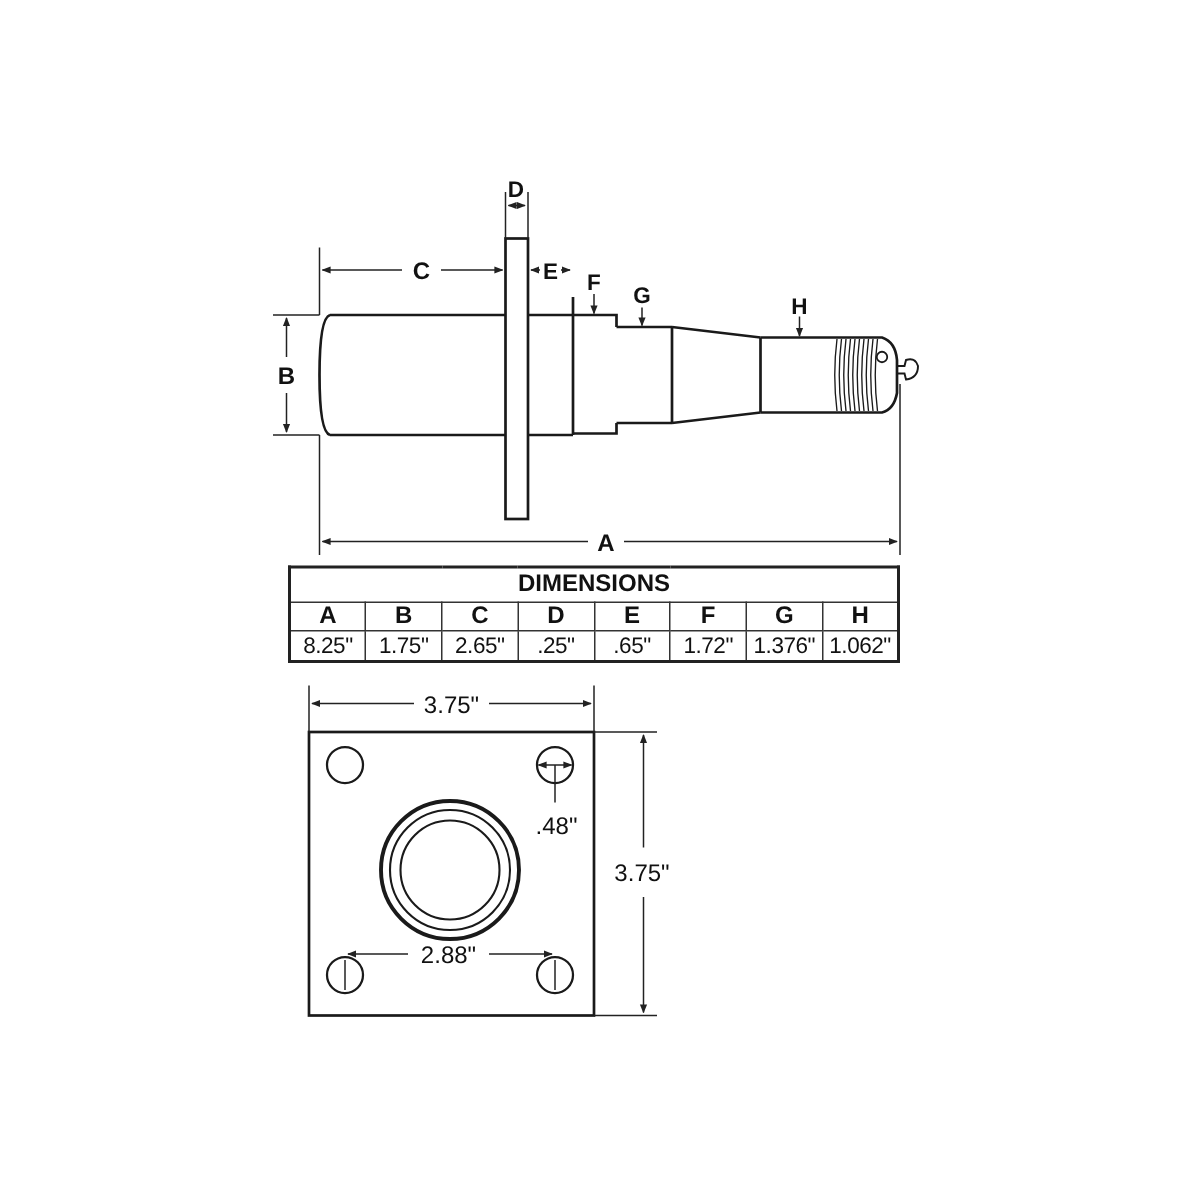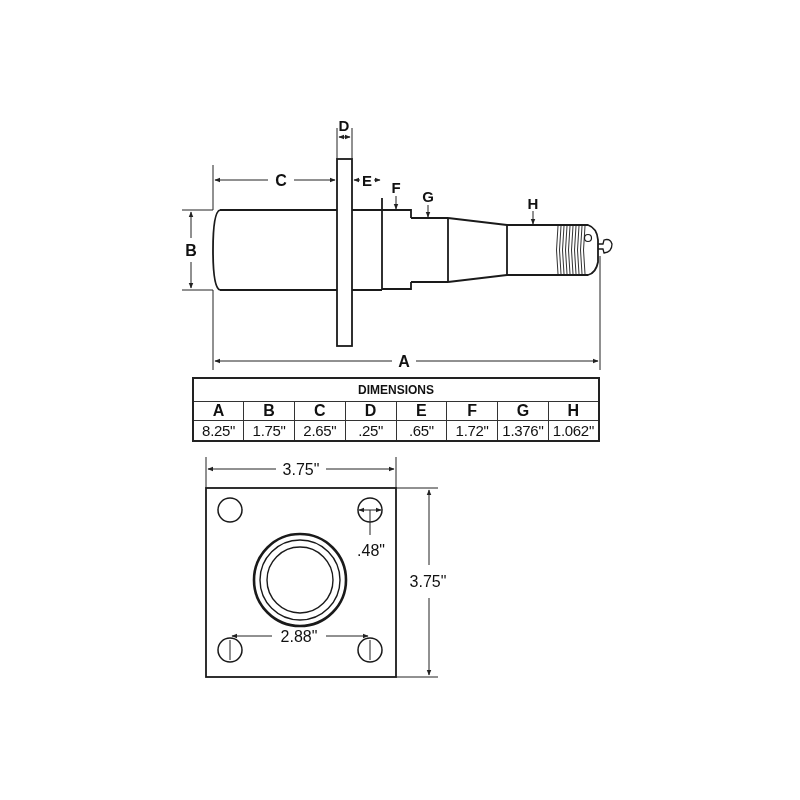--- a/index.html
+++ b/index.html
@@ -7,21 +7,21 @@
   svg { position: absolute; left: 0; top: 0; }
   .lbl { font-family: "Liberation Sans", sans-serif; font-weight: bold; fill: #111; }
   .dim { font-family: "Liberation Sans", sans-serif; fill: #111; }
   .dims-table {
     position: absolute; left: 192px; top: 377px; width: 408px;
     border-collapse: collapse; border: 2px solid #222;
     font-family: "Liberation Sans", sans-serif; color: #111;
     table-layout: fixed;
   }
   .dims-table th, .dims-table td { border: 1.5px solid #333; text-align: center; padding: 0; }
-  .dims-table .title { font-weight: bold; font-size: 12px; height: 22px; line-height: 22px; }
+  .dims-table .title { font-weight: bold; font-size: 16px; height: 22px; line-height: 22px; }
   .dims-table .hdr th { font-weight: bold; font-size: 16px; height: 18px; line-height: 18px; }
   .dims-table .vals td { font-size: 15px; height: 19px; line-height: 19px; white-space: nowrap; letter-spacing: -0.3px; }
 </style>
 </head>
 <body>
 
 <svg width="800" height="800" viewBox="0 0 800 800">
   <defs>
     <marker id="arr" viewBox="0 0 10 10" refX="9" refY="5" markerWidth="6" markerHeight="6" orient="auto-start-reverse">
       <path d="M0,1 L10,5 L0,9 z" fill="#222"></path>

